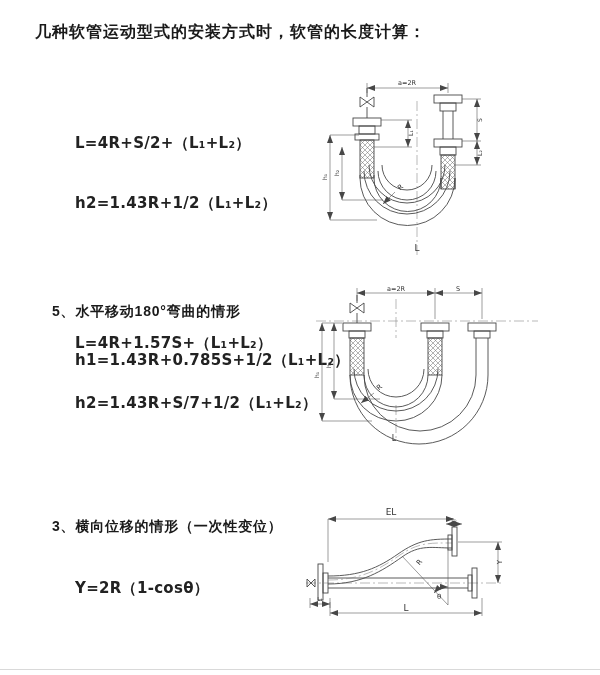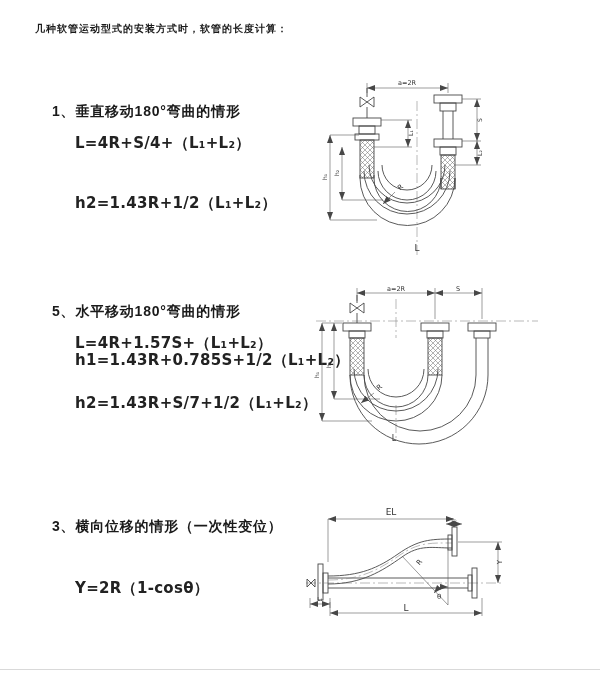--- a/index.html
+++ b/index.html
@@ -3,21 +3,21 @@
 <meta charset="utf-8">
 <style>
   html,body { margin:0; padding:0; background:#e8e8e8; }
   .page {
     position:relative; width:600px; height:675px; margin:0 auto;
     background:#ffffff; overflow:hidden;
     font-family:"Liberation Sans","DejaVu Sans",sans-serif; color:#1a1a1a;
   }
   .title {
     position:absolute; left:35px; top:22px;
-    font-size:10px; font-weight:bold; letter-spacing:1px;
+    font-size:16px; font-weight:bold; letter-spacing:1px;
   }
   .sec-heading {
     position:absolute; left:52px;
     font-size:14px; font-weight:bold; letter-spacing:0.8px;
   }
   .formula {
     position:absolute; left:75px;
     font-family:"DejaVu Sans","Liberation Sans",sans-serif;
     font-size:15px; font-weight:bold; letter-spacing:0.3px; color:#222;
   }
@@ -35,22 +35,21 @@
   .cl   { stroke:#8a8a8a; stroke-width:0.6; fill:none; stroke-dasharray:10 3 2 3; }
   .braidfill { fill:url(#braidpat); stroke:#474747; stroke-width:0.9; }
 </style>
 </head>
 <body>
 
 <div class="page">
 
   <div class="title">几种软管运动型式的安装方式时，软管的长度计算：</div>
 
-  <div class="sec-heading" style="top:103px">1、垂直移动180°弯曲的情形</div>
-  <div class="formula" style="top:134px">L=4R+S/4+（L₁+L₂）</div>
+  <div class="formula" style="top:134px">L=4R+S/2+（L₁+L₂）</div>
   <div class="formula" style="top:194px">h2=1.43R+1/2（L₁+L₂）</div>
 
   <div class="sec-heading" style="top:303px">5、水平移动180°弯曲的情形</div>
   <div class="formula" style="top:334px">L=4R+1.57S+（L₁+L₂）</div>
   <div class="formula" style="top:351px">h1=1.43R+0.785S+1/2（L₁+L₂）</div>
   <div class="formula" style="top:394px">h2=1.43R+S/7+1/2（L₁+L₂）</div>
 
   <div class="sec-heading" style="top:518px">3、横向位移的情形（一次性变位）</div>
   <div class="formula" style="top:579px">Y=2R（1-cosθ）</div>
 

